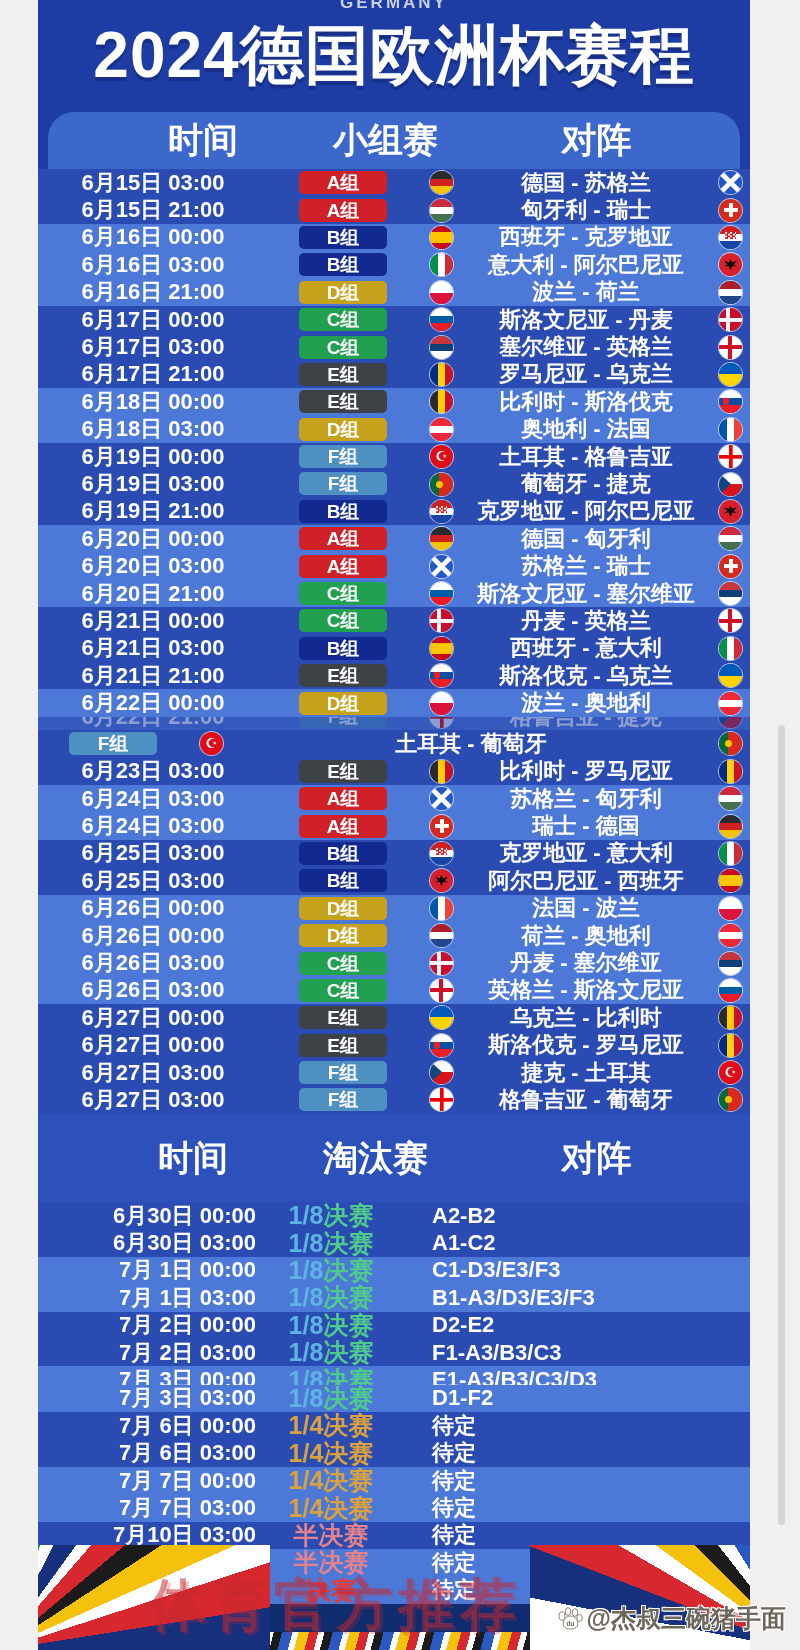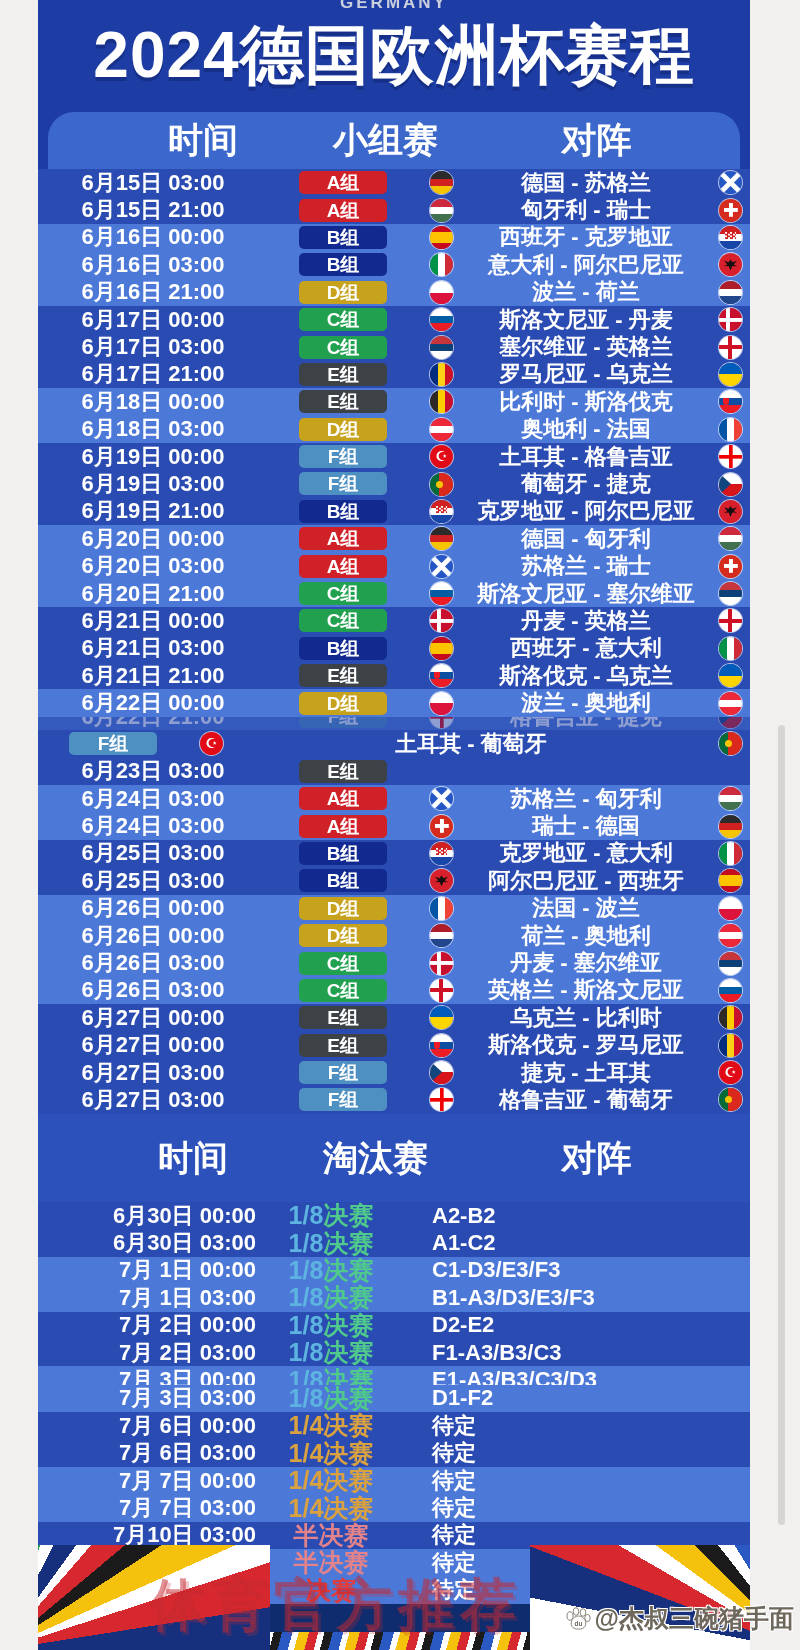--- a/index.html
+++ b/index.html
@@ -139,21 +139,21 @@
      transparent 0 12deg,#fff 12deg 23deg,#17307e 23deg 33deg,#d7282f 33deg 42deg,
      #fff 42deg 48deg,#f4c20d 48deg 57deg,#1b1b1b 57deg 64deg,#fff 64deg 70deg,
      #2b59c3 70deg 79deg,#1f9e4a 79deg 88deg,#fff 88deg 102deg);}
   
   .watermark{
     position:absolute;left:112px;top:1568px;z-index:5;
     font-size:56px;font-weight:900;letter-spacing:6px;white-space:nowrap;
     color:rgba(198,40,48,.52);text-shadow:3px 3px 0 rgba(198,40,48,.25);
   }
   .attribution{
-    position:absolute;right:6px;top:1602px;z-index:6;
+    position:absolute;right:14px;top:1602px;z-index:6;
     display:flex;align-items:center;gap:4px;
     font-size:25px;font-weight:700;color:#6e675c;white-space:nowrap;
     text-shadow:-1px -1px 0 #fff,1px -1px 0 #fff,-1px 1px 0 #fff,1px 1px 0 #fff;
   }
   .paw{width:26px;height:24px;flex:0 0 26px;}
   .scrollbar{
     position:absolute;right:15px;top:725px;width:7px;height:800px;
     border-radius:4px;background:#d6d5d3;z-index:7;
   }
 </style>
@@ -410,20 +410,25 @@
           <span class="match-zone">
             <span class="flag flag-turkey"></span>
             <span class="match-text">土耳其 - 葡萄牙</span>
             <span class="flag flag-portugal"></span>
           </span>
         </div>
         <div class="row band-dark">
           <span class="cell-time">6月23日 03:00</span>
           <span class="badge-zone">
             <span class="badge bg-E">E组</span>
+          </span>
+          <span class="match-zone">
+            <span class="flag flag-belgium"></span>
+            <span class="match-text">比利时 - 罗马尼亚</span>
+            <span class="flag flag-romania"></span>
           </span>
         </div>
         <div class="row band-light">
           <span class="cell-time">6月24日 03:00</span>
           <span class="badge-zone">
             <span class="badge bg-A">A组</span>
           </span>
           <span class="match-zone">
             <span class="flag flag-scotland"></span>
             <span class="match-text">苏格兰 - 匈牙利</span>

